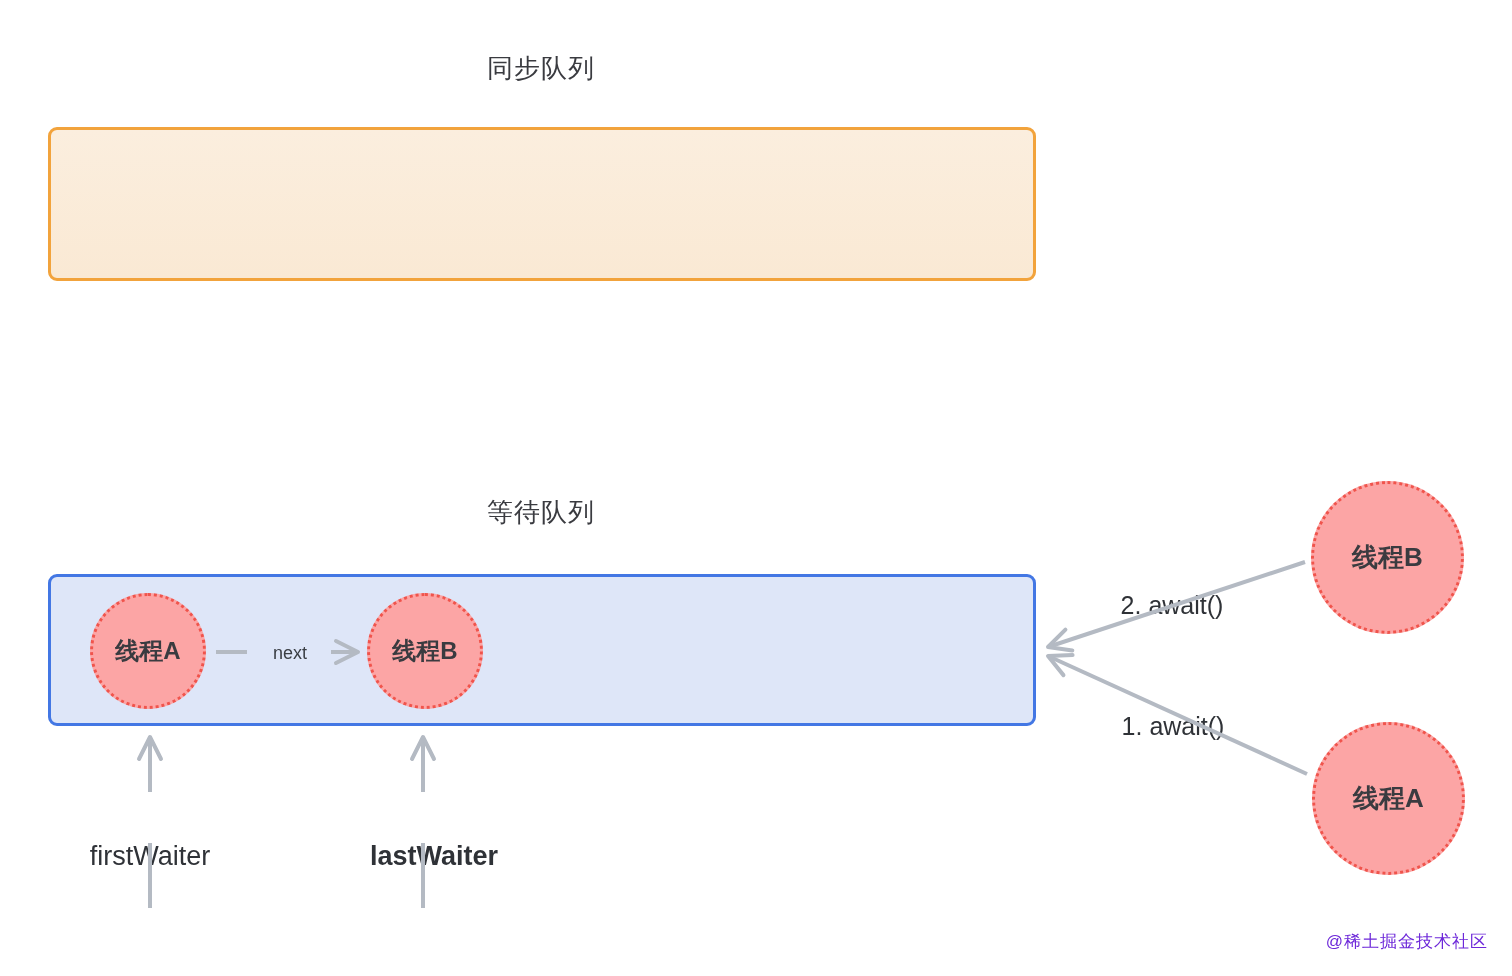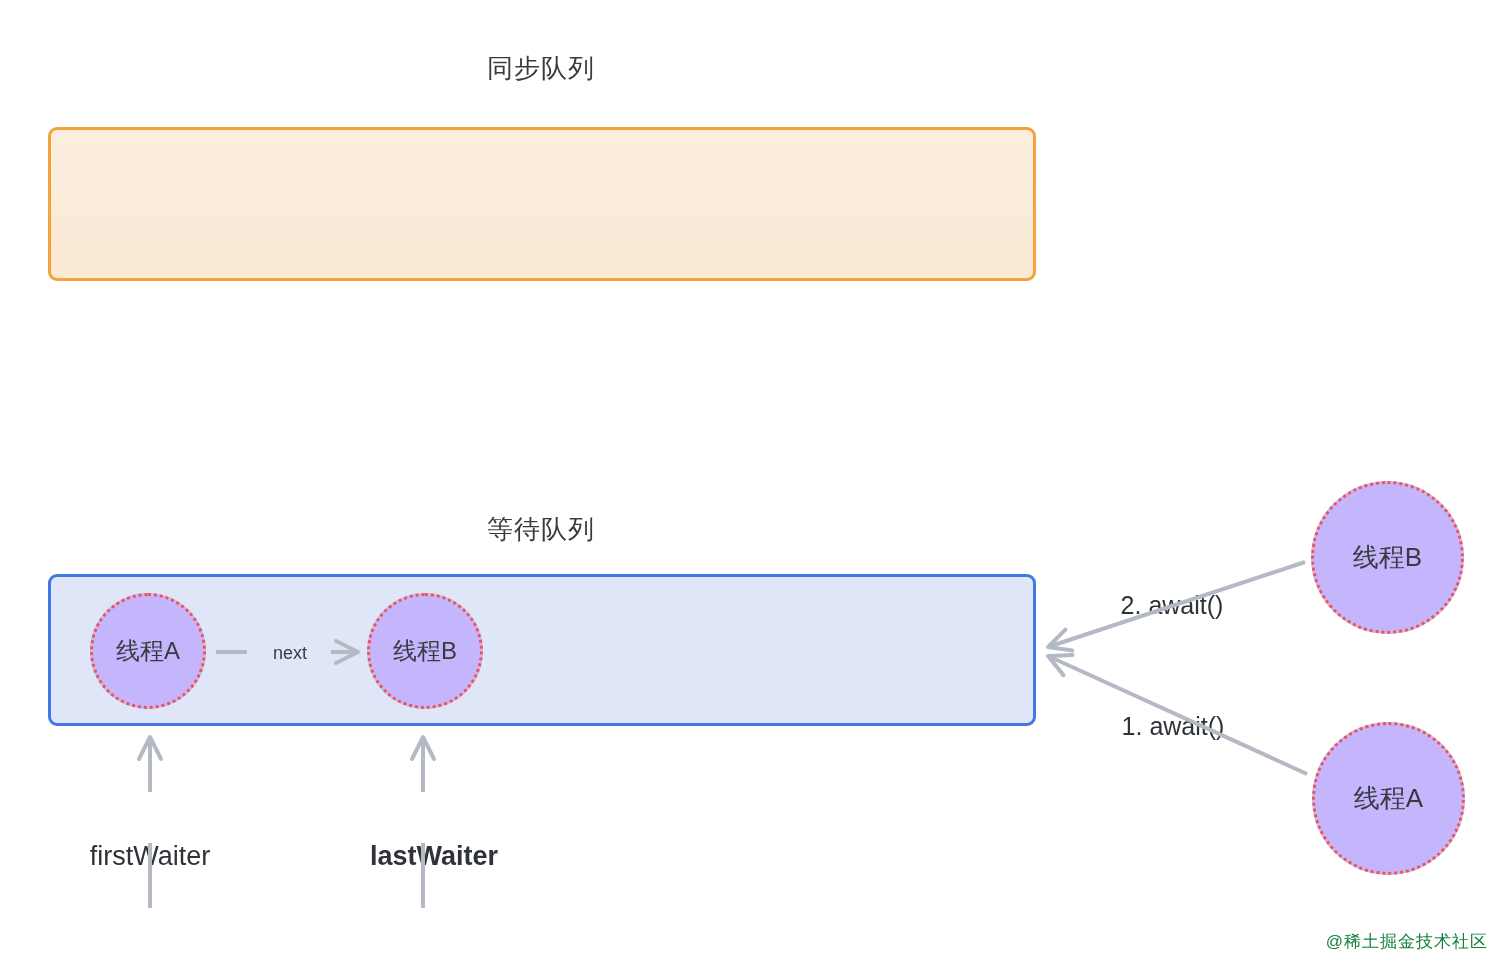--- a/index.html
+++ b/index.html
@@ -17,21 +17,21 @@
   }
   .section-title {
     position: absolute;
     transform: translate(-50%, -50%);
     font-size: 26px;
     color: #3a3b40;
     letter-spacing: 1px;
     white-space: nowrap;
   }
   .sync-title { left: 541px; top: 68px; }
-  .wait-title { left: 541px; top: 529px; }
+  .wait-title { left: 541px; top: 512px; }
 
   .box {
     position: absolute;
     left: 48px;
     width: 988px;
     border-radius: 9px;
   }
   .orange-box {
     top: 127px;
     height: 154px;
@@ -41,25 +41,26 @@
   .blue-box {
     top: 574px;
     height: 152px;
     background: #dee6f8;
     border: 3.5px solid #4377e4;
   }
 
   .node-circle {
     position: absolute;
     border-radius: 50%;
-    background: #c4b5fd;
+    background: #fca5a5;
     border: 3px dotted #f0544c;
     display: flex;
     align-items: center;
     justify-content: center;
+    font-weight: bold;
   }
   .node-circle span {
     color: #3a3b40;
     white-space: nowrap;
   }
   .circle-a { left: 90px;  top: 593px; width: 116px; height: 116px; }
   .circle-b { left: 367px; top: 593px; width: 116px; height: 116px; }
   .circle-a span, .circle-b span { font-size: 24px; }
 
   .circle-ext-b { left: 1311px; top: 481px; width: 153px; height: 153px; }
@@ -104,21 +105,21 @@
   .connector-svg line {
     stroke: #b4bac3;
     stroke-width: 4;
     stroke-linecap: butt;
   }
   .watermark {
     position: absolute;
     right: 24px;
     top: 930px;
     font-size: 17px;
-    color: #15803d;
+    color: #6d28d9;
     letter-spacing: 1px;
     white-space: nowrap;
   }
 </style>
 </head>
 <body>
 
 <div class="canvas">
 
   <div class="section-title sync-title">同步队列</div>

